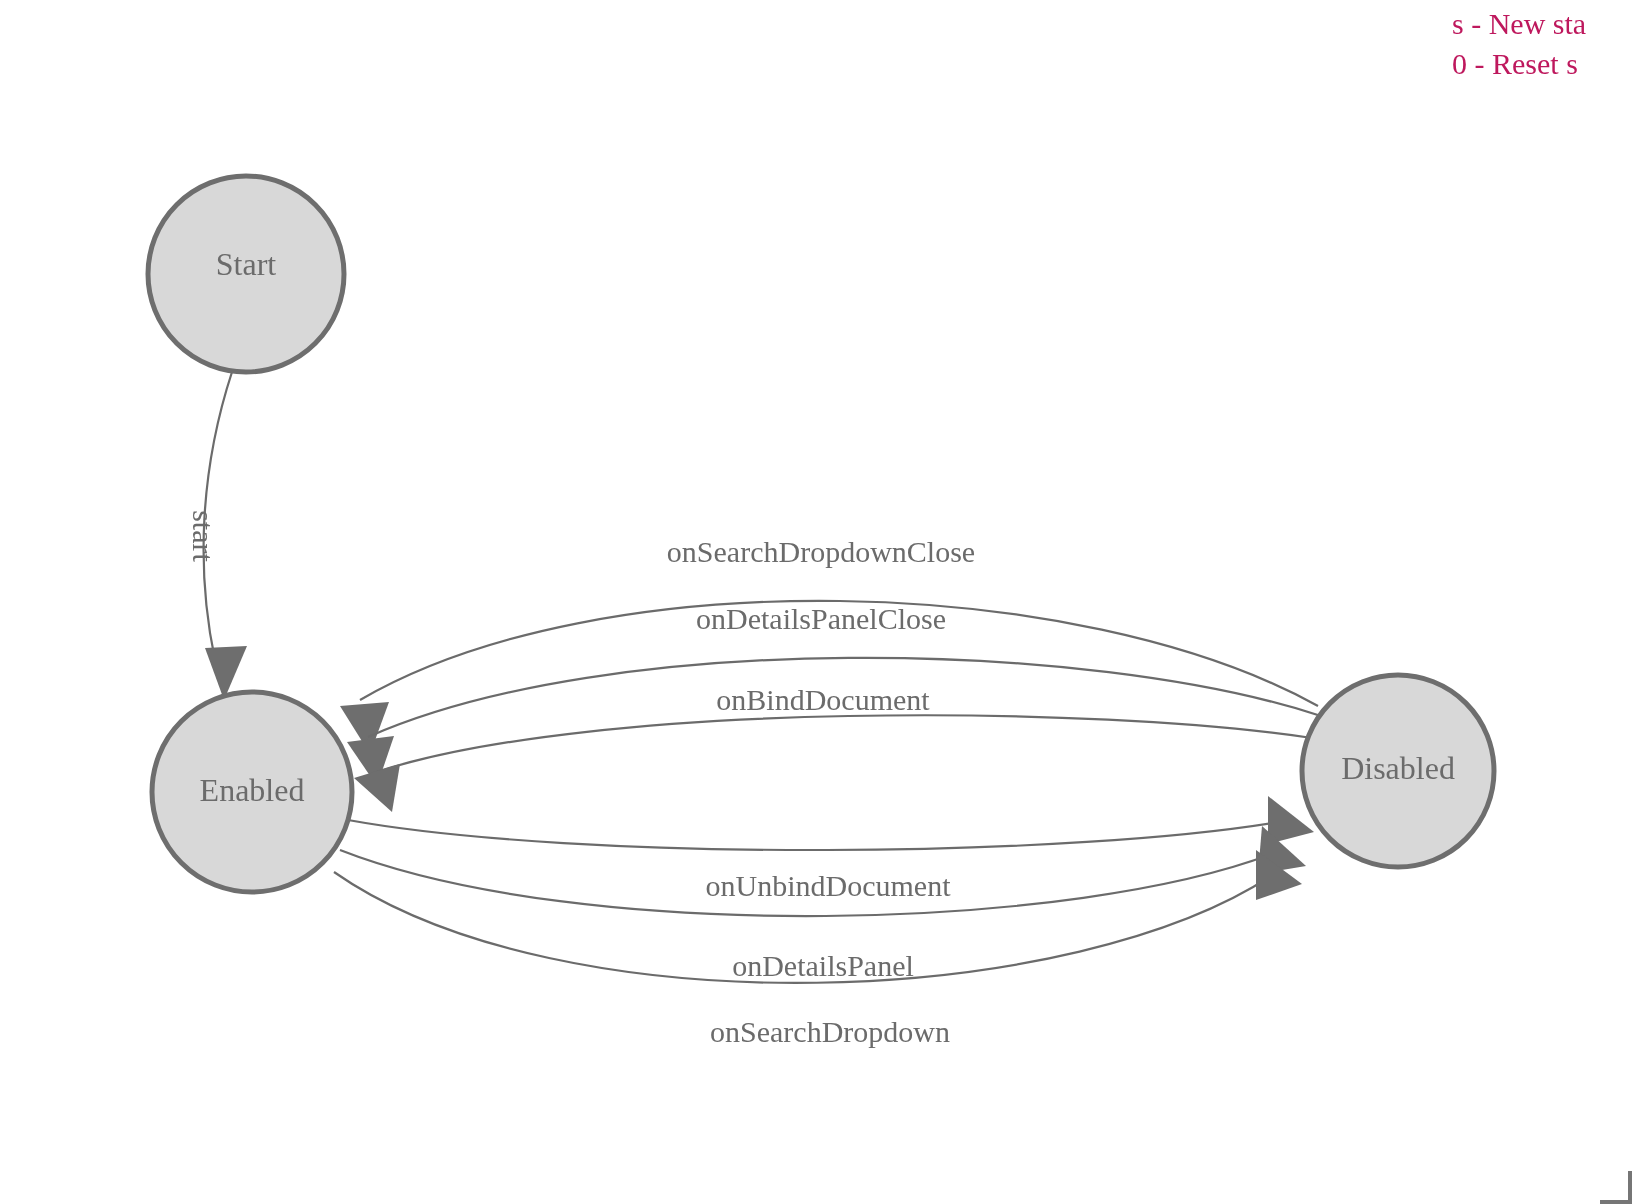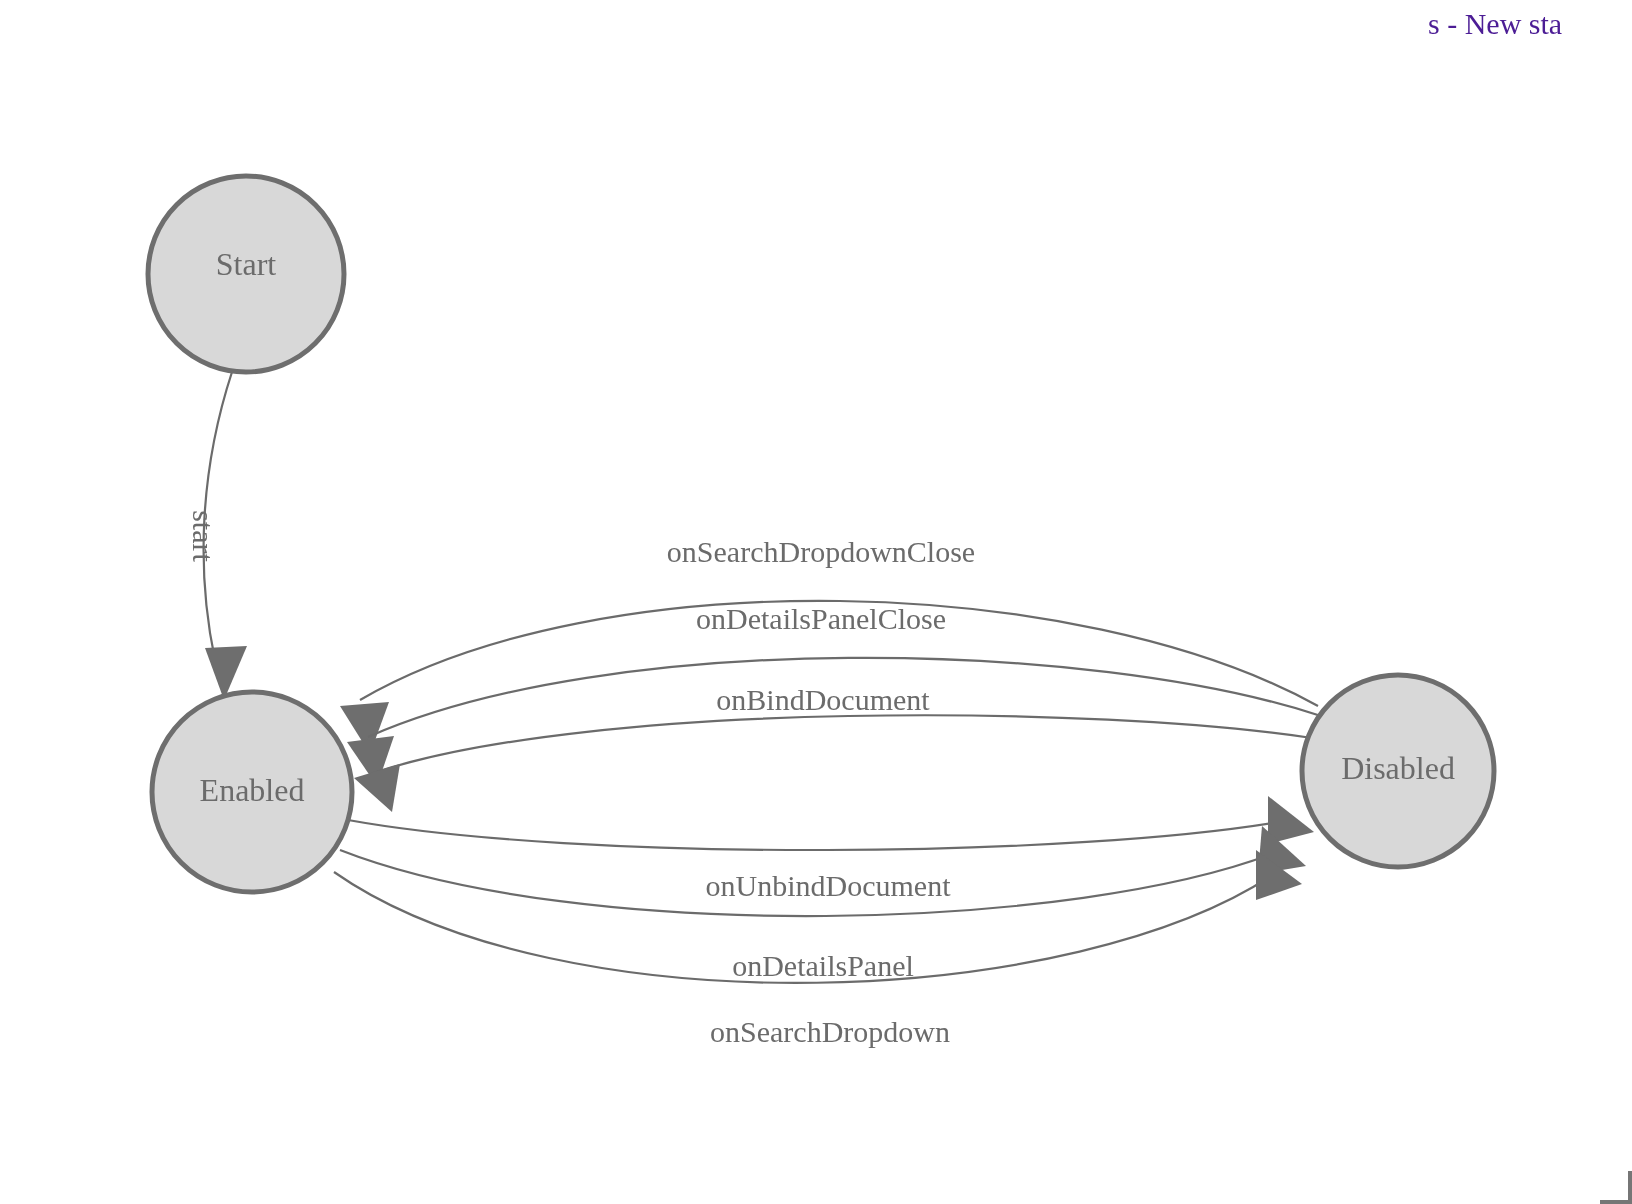--- a/index.html
+++ b/index.html
@@ -66,26 +66,27 @@
   #legend {
     position: absolute;
     right: 0;
     top: 0;
     width: 206px;
     overflow: hidden;
     padding-top: 4px;
     box-sizing: border-box;
   }
   .legend-line {
-    color: #4c1d95;
+    color: #be185d;
     font-family: "Liberation Serif", "DejaVu Serif", serif;
     font-size: 30px;
     line-height: 40px;
     white-space: nowrap;
     padding-left: 2px;
+    margin-left: 24px;
   }
   #corner-mark {
     position: absolute;
     left: 1600px;
     top: 1171px;
     width: 32px;
     height: 33px;
     border-right: 4px solid #767676;
     border-bottom: 4px solid #767676;
     box-sizing: border-box;
@@ -152,17 +153,18 @@
 
     <g>
       <circle class="node-circle" cx="1398" cy="771" r="96"></circle>
       <text class="node-label" x="1398" y="772">Disabled</text>
     </g>
 
   </svg>
 
   <div id="legend">
     <div class="legend-line">s - New sta</div>
+    <div class="legend-line">0 - Reset s</div>
   </div>
 
   <div id="corner-mark"></div>
 
 </div>
 
 </body></html>

